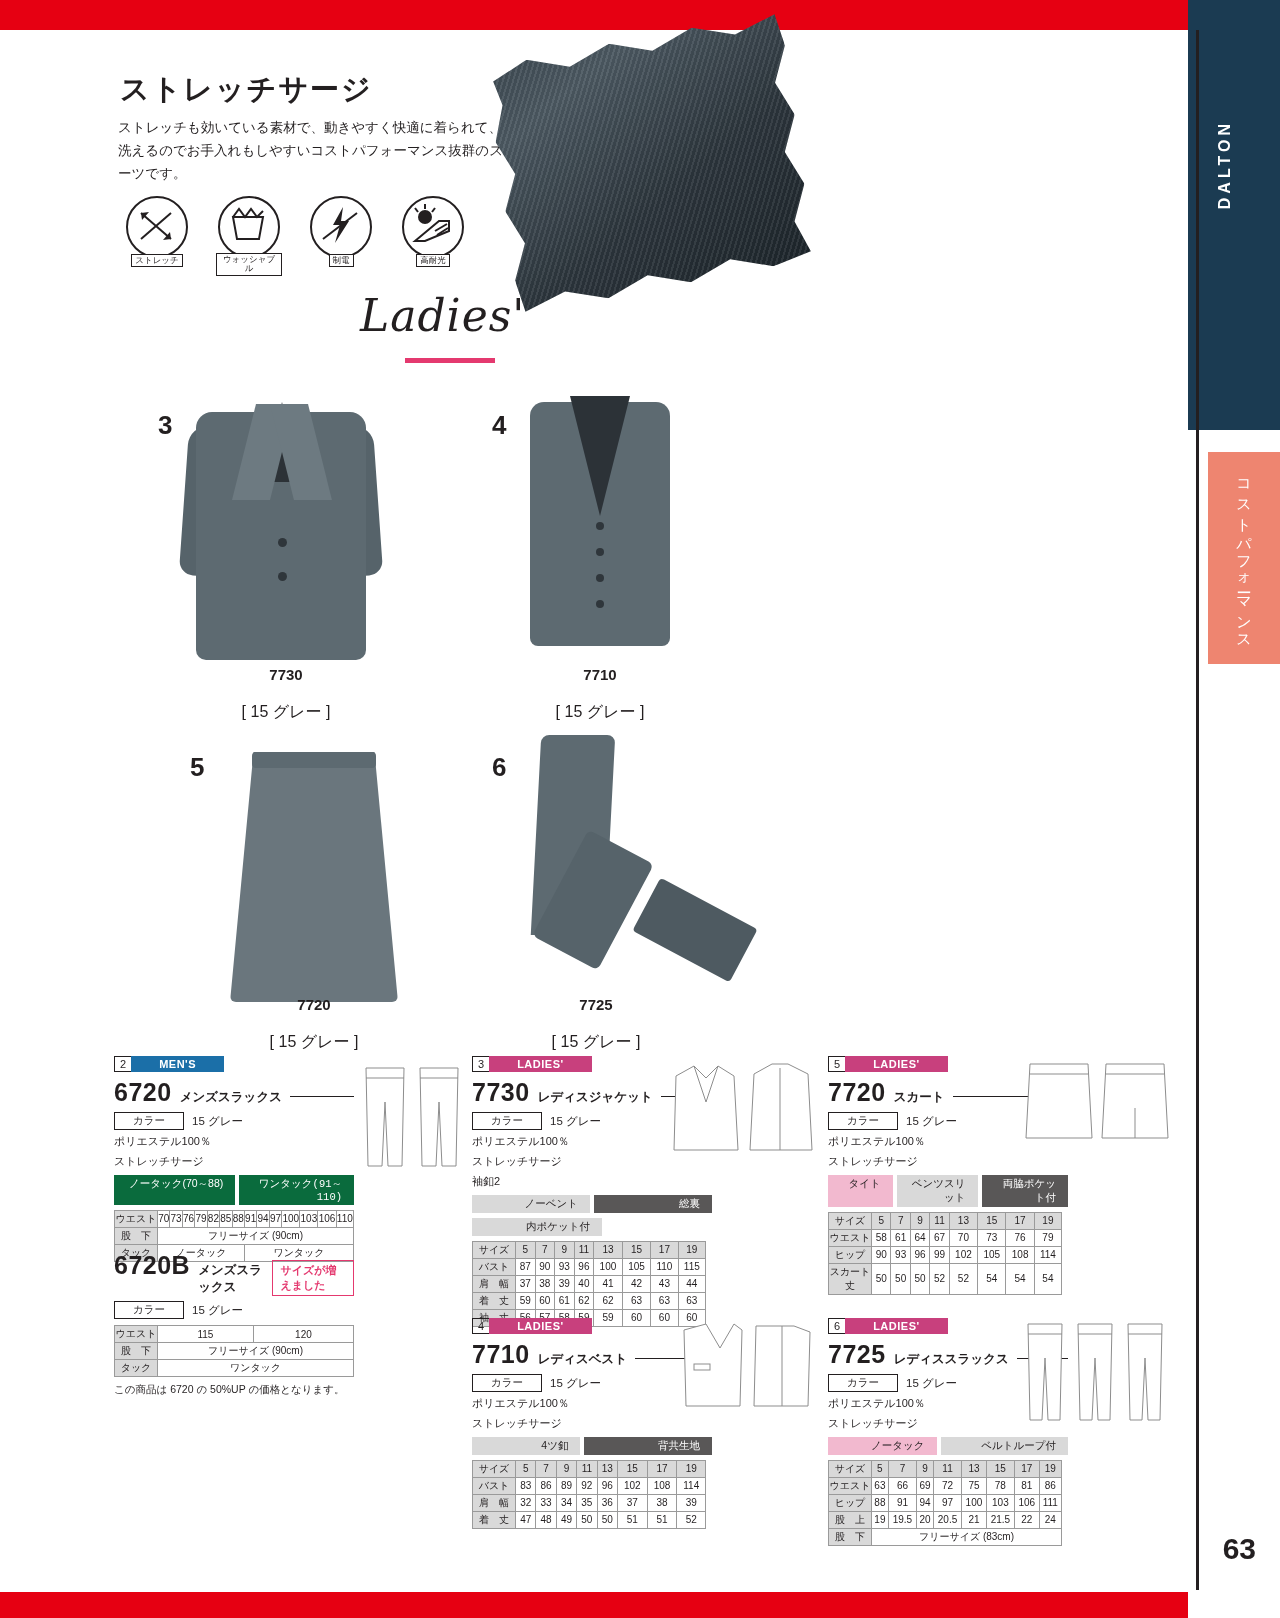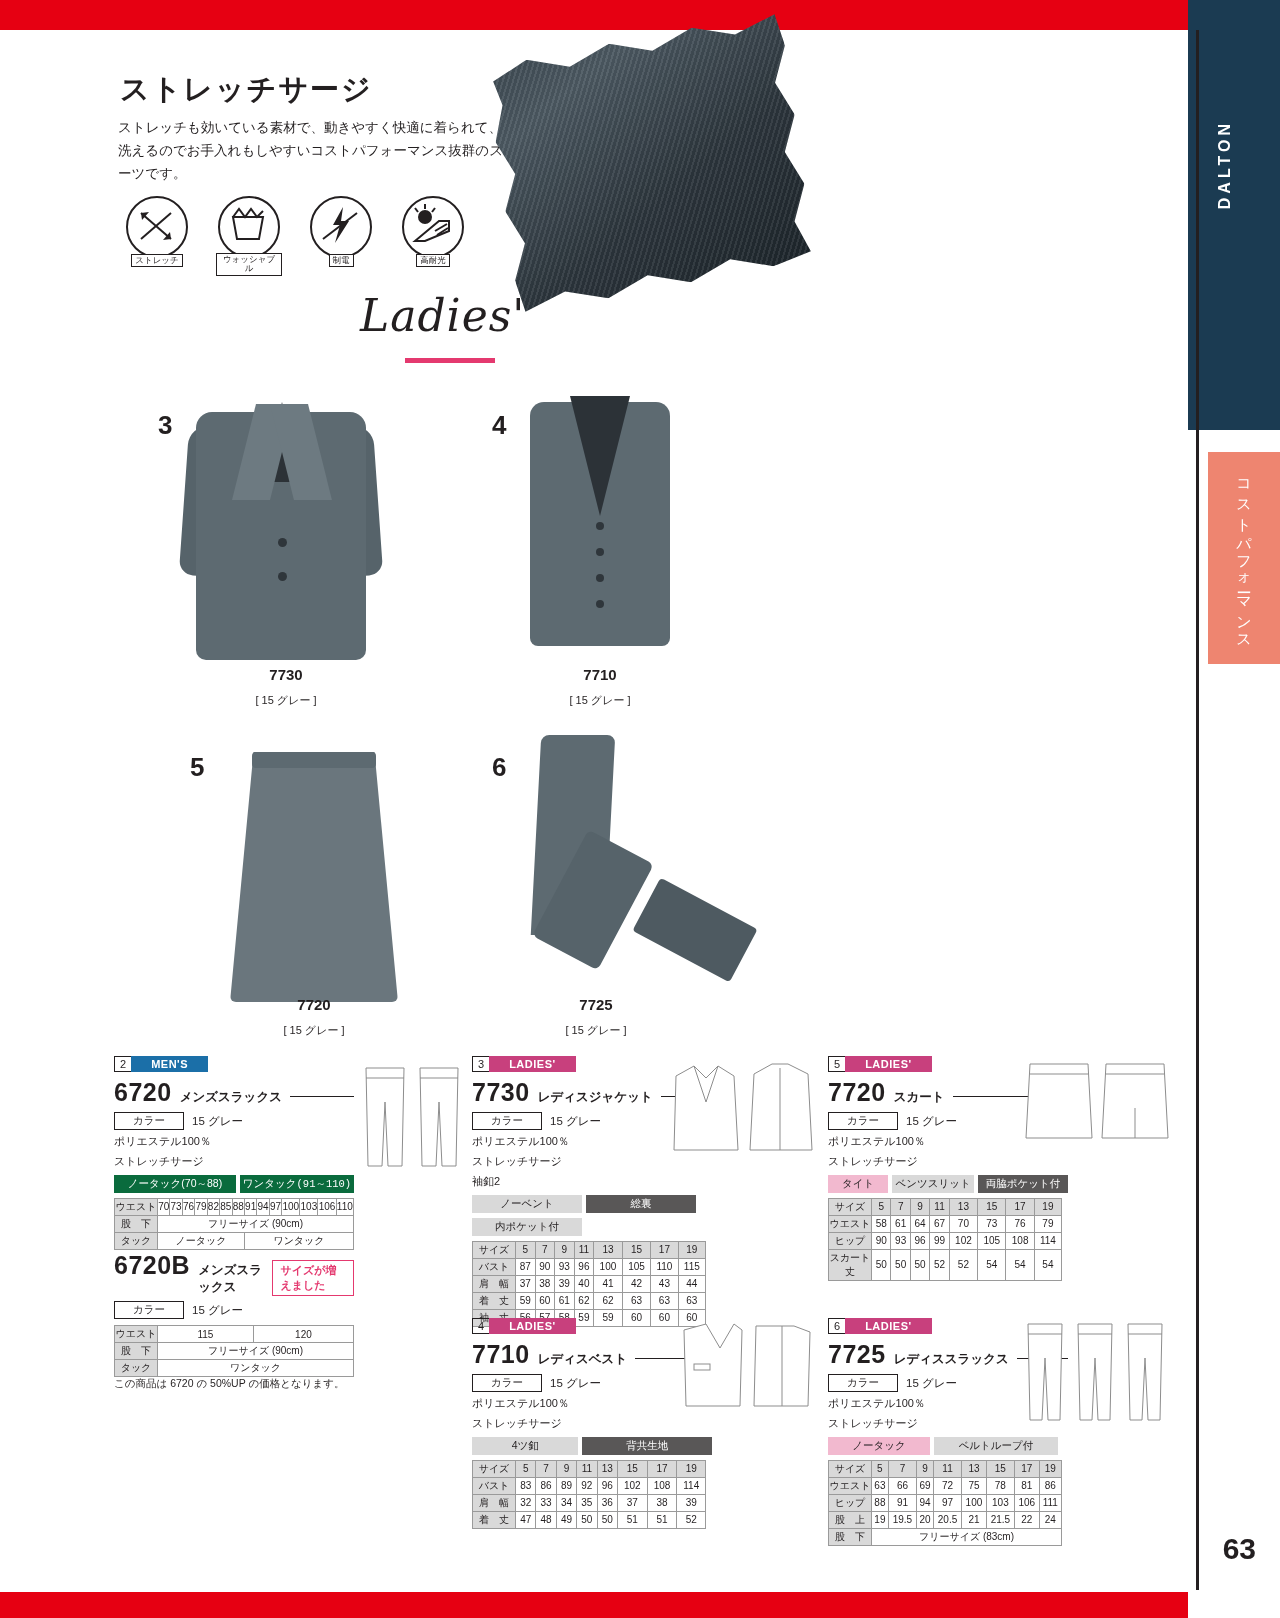--- a/index.html
+++ b/index.html
@@ -49,21 +49,21 @@
   
   .ladies-script{
     position:absolute;left:360px;top:290px;font-family:"DejaVu Serif",serif;
     font-style:italic;font-size:44px;color:#231f20;letter-spacing:1px;
   }
   .ladies-rule{position:absolute;left:405px;top:358px;width:90px;height:5px;background:#e4396f;}
 
   
   .pnum{position:absolute;font-size:26px;font-weight:bold;color:#231f20;}
   .pcap{position:absolute;text-align:center;width:200px;font-size:15px;font-weight:bold;}
-  .pcap small{display:block;font-weight:normal;font-size:11px;margin-top:10px;}
+  .pcap small{display:block;font-weight:normal;font-size:16px;margin-top:19px;}
 
   .garment{position:absolute;}
   
   .jk-body{position:absolute;left:196px;top:390px;width:170px;height:270px;}
   .jk-main{position:absolute;left:0;top:22px;width:170px;height:248px;background:#5d6a71;border-radius:16px 16px 10px 10px;}
   .jk-shoulderL{position:absolute;left:-12px;top:36px;width:40px;height:150px;background:#56636a;border-radius:20px 0 0 14px;transform:rotate(4deg);}
   .jk-shoulderR{position:absolute;left:142px;top:36px;width:40px;height:150px;background:#56636a;border-radius:0 20px 14px 0;transform:rotate(-4deg);}
   .jk-collarL{position:absolute;left:48px;top:14px;width:38px;height:96px;background:#6d7a81;transform:skewX(-14deg);}
   .jk-collarR{position:absolute;left:86px;top:14px;width:38px;height:96px;background:#6d7a81;transform:skewX(14deg);}
   .jk-vnotch{position:absolute;left:68px;top:12px;width:36px;height:80px;background:#2c3237;clip-path:polygon(50% 0,100% 100%,0 100%);}
@@ -83,40 +83,40 @@
   .pt-cuff{position:absolute;left:640px;top:900px;width:110px;height:60px;background:#4e5a61;transform:rotate(28deg);border-radius:4px;}
 
   
   .spec{position:absolute;font-size:11px;}
   .spec .num-badge{
     display:inline-block;border:1px solid #231f20;border-right:none;padding:1px 5px;font-size:11px;
     vertical-align:middle;
   }
   .cat-badge{
     display:inline-block;background:#1b6fa8;color:#fff;font-size:11px;font-weight:bold;
-    padding:2px 20px;vertical-align:middle;letter-spacing:.5px;
+    padding:2px 28px;vertical-align:middle;letter-spacing:.5px;
   }
   .cat-badge.ladies{background:#c8407d;}
   .code-row{margin-top:6px;display:flex;align-items:baseline;gap:8px;}
   .code{font-size:25px;font-weight:bold;letter-spacing:.5px;}
   .code-name{font-size:12.5px;font-weight:bold;}
   .code-rule{flex:1;height:1px;background:#231f20;position:relative;top:-4px;}
   .color-row{margin-top:5px;display:flex;align-items:center;gap:8px;font-size:11.5px;}
   .color-lbl{border:1px solid #231f20;padding:1px 18px;font-size:10.5px;}
   .matline{margin-top:4px;font-size:11px;line-height:1.45;}
   .tagrow{margin-top:5px;display:flex;gap:4px;}
-  .tag{background:#d9d9d9;font-size:10.5px;padding:2px 2px;text-align:center;}
+  .tag{background:#d9d9d9;font-size:10.5px;padding:2px 12px;text-align:right;}
   .tag.pink{background:#f2b9cf;}
   .tag.dark{background:#595757;color:#fff;}
   .tag.green{background:#0a6b3d;color:#fff;}
   table.sz{border-collapse:collapse;margin-top:5px;font-size:10px;}
   table.sz td,table.sz th{border:1px solid #9a9a9a;padding:1px 0;text-align:center;font-weight:normal;}
   table.sz .hd{background:#d9d9d9;}
   table.sz .lbl{background:#d9d9d9;width:42px;}
-  .note{font-size:10.5px;}
+  .note{font-size:10.5px;margin-top:6px;}
   .plus-badge{border:1px solid #e4396f;color:#e4396f;font-size:11px;font-weight:bold;padding:2px 8px;}
   .line-art{position:absolute;}
 </style>
 </head>
 <body>
 
 <div class="top-red"></div>
 <div class="top-red2"></div>
 <div class="bottom-red"></div>
 <div class="right-col"></div>

